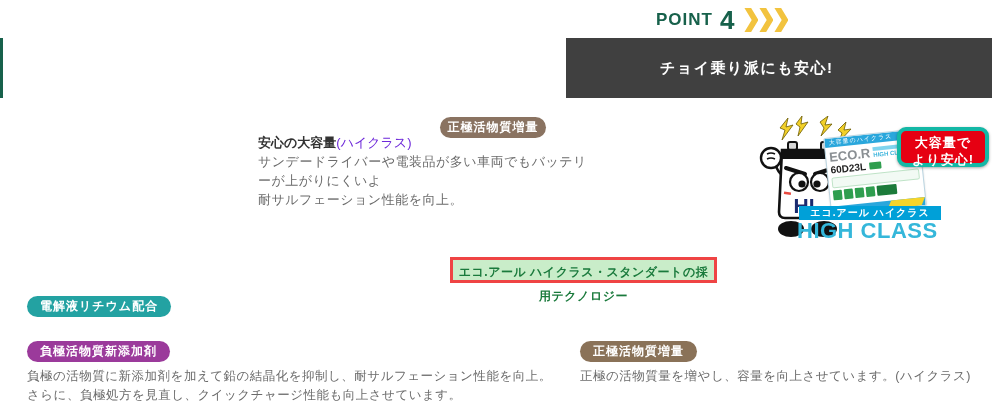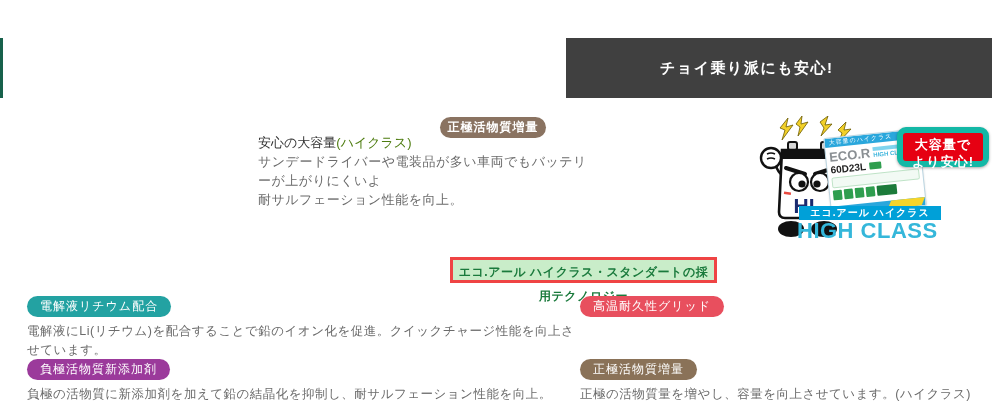--- a/index.html
+++ b/index.html
@@ -14,22 +14,22 @@
   .chevrons{display:flex;margin-left:10px;gap:1px;}
   .chevron{width:14px;height:24px;background:#f2c33e;
     clip-path:polygon(0% 0%,48% 0%,100% 50%,48% 100%,0% 100%,52% 50%);}
   .banner{position:absolute;left:566px;top:38px;right:0;height:60px;background:#404040;}
   .banner-title{position:absolute;left:94px;top:21px;color:#ffffff;font-size:15px;font-weight:bold;letter-spacing:1.5px;}
   .edge-sliver{position:absolute;left:0;top:38px;width:3px;height:60px;background:#17614b;}
   
   .feature-badge{position:absolute;left:440px;top:117px;width:106px;height:21px;border-radius:11px;
     color:#fff;font-size:12px;font-weight:bold;text-align:center;line-height:21px;letter-spacing:1px;}
   .feature-heading{position:absolute;left:258px;top:134px;font-size:13px;color:#333;}
-  .feature-heading b{font-weight:normal;color:#333;}
-  .feature-heading span{font-weight:normal;color:#4d7c0f;}
+  .feature-heading b{font-weight:bold;color:#333;}
+  .feature-heading span{font-weight:normal;color:#6d28d9;}
   .feature-body{position:absolute;left:258px;top:152px;width:330px;font-size:13px;color:#6b6b6b;
     line-height:19px;white-space:pre-line;letter-spacing:0.5px;}
   
   .mascot{position:absolute;left:758px;top:116px;width:104px;height:126px;}
   .battery-card{position:absolute;left:827px;top:133px;width:94px;height:76px;background:#ffffff;
     border:1px solid #bcd6e2;border-radius:2px;transform:rotate(-6deg);box-shadow:0 1px 2px rgba(0,0,0,.15);
     overflow:hidden;z-index:1;}
   .card-top{height:9px;background:#2aa7dc;color:#fff;font-size:6px;line-height:9px;padding-left:4px;letter-spacing:1px;overflow:hidden;}
   .card-brandrow{display:flex;align-items:center;padding:2px 3px 0 3px;}
   .card-brand{font-size:13px;font-weight:bold;color:#8a8f93;letter-spacing:0px;}
@@ -38,40 +38,49 @@
   .card-class{font-size:6px;color:#3ab4dc;font-weight:bold;letter-spacing:0px;}
   .card-model{padding:0 3px;font-size:10px;font-weight:bold;color:#222;display:flex;align-items:center;gap:3px;}
   .card-model i{display:inline-block;width:12px;height:7px;background:#2f9e4f;border-radius:1px;}
   .card-midline{margin:2px 3px 0 3px;height:9px;border:1px solid #bfe3c7;border-radius:2px;background:#f2faf4;}
   .card-icons{display:flex;gap:2px;padding:2px 3px 0 3px;}
   .card-icons i{display:inline-block;width:9px;height:10px;background:#2f9e4f;border-radius:1px;}
   .card-icons i.wide{width:20px;background:#1c7b3a;}
   .card-bottom{position:absolute;left:0;right:0;bottom:0;height:8px;background:#2aa7dc;overflow:hidden;}
   .card-bottom::after{content:"";position:absolute;right:2px;top:-2px;width:34px;height:12px;background:#f6d42a;transform:skewX(-28deg);}
   .callout{position:absolute;left:897px;top:127px;width:92px;height:40px;border-radius:9px;
-    border:6px solid #14b8a6;box-shadow:0 1px 3px rgba(0,0,0,.35);color:#fff;font-size:13px;font-weight:bold;
+    border:4px solid #14b8a6;box-shadow:0 1px 3px rgba(0,0,0,.35);color:#fff;font-size:13px;font-weight:bold;
     text-align:center;line-height:17px;white-space:pre-line;padding-top:3px;box-sizing:border-box;z-index:3;letter-spacing:1px;}
   .series-label{position:absolute;left:799px;top:206px;width:142px;height:14px;color:#fff;
     font-size:10px;font-weight:bold;text-align:center;line-height:14px;letter-spacing:1px;z-index:2;}
   .class-title{position:absolute;left:797px;top:218px;font-size:22px;font-weight:bold;letter-spacing:0.5px;z-index:2;}
   
   .tech-heading{position:absolute;left:450px;top:257px;width:267px;height:26px;background:#c9edc9;
     border:3px solid #ef4444;box-sizing:border-box;color:#1a7a3c;font-size:12px;font-weight:bold;
     text-align:center;line-height:24px;letter-spacing:0.5px;}
   .tech-grid{position:absolute;left:27px;top:296px;width:956px;display:grid;grid-template-columns:553px 1fr;}
   .tech-cell{min-height:45px;}
   .tech-badge{display:inline-block;padding:0 13px;height:21px;border-radius:11px;color:#fff;
-    font-size:12px;font-weight:normal;line-height:21px;letter-spacing:1px;}
+    font-size:12px;font-weight:bold;line-height:21px;letter-spacing:1px;}
   .tech-text{margin-top:5px;font-size:12.5px;color:#6b6b6b;line-height:18.5px;white-space:pre-line;letter-spacing:0.5px;}
 </style>
 </head>
 <body>
 
 <div class="stage">
 
+  <div class="point-row">
+    <span class="point-word">POINT</span>
+    <span class="point-num">4</span>
+    <span class="chevrons">
+      <span class="chevron"></span>
+      <span class="chevron"></span>
+      <span class="chevron"></span>
+    </span>
+  </div>
 
   <div class="banner">
     <div class="banner-title">チョイ乗り派にも安心!</div>
   </div>
   <div class="edge-sliver"></div>
 
   <div class="feature-badge" style="background-color: rgb(138, 115, 97);">正極活物質増量</div>
   <div class="feature-heading"><b>安心の大容量</b><span>(ハイクラス)</span></div>
   <div class="feature-body">サンデードライバーや電装品が多い車両でもバッテリーが上がりにくいよ
 耐サルフェーション性能を向上。</div>
@@ -139,24 +148,22 @@
   <div class="callout" style="background-color: rgb(230, 0, 18);">大容量で
 より安心!</div>
   <div class="series-label" style="background-color: rgb(0, 160, 216);">エコ.アール ハイクラス</div>
   <div class="class-title" style="color: rgb(53, 183, 218);">HIGH CLASS</div>
 
   <div class="tech-heading">エコ.アール ハイクラス・スタンダートの採用テクノロジー</div>
 
   <div class="tech-grid">
     <div class="tech-cell">
       <span class="tech-badge" style="background-color: rgb(35, 162, 162);">電解液リチウム配合</span>
-      <div class="tech-text">電解液にLi(リチウム)を配合することで鉛のイオン化を促進。クイックチャージ性能を向上させています。</div>
     </div>
     <div class="tech-cell">
-      <span class="tech-badge" style="background-color: rgb(232, 79, 94);">高温耐久性グリッド</span>
     </div>
     <div class="tech-cell">
       <span class="tech-badge" style="background-color: rgb(155, 58, 155); text-align: center;">負極活物質新添加剤</span>
       <div class="tech-text">負極の活物質に新添加剤を加えて鉛の結晶化を抑制し、耐サルフェーション性能を向上。
 さらに、負極処方を見直し、クイックチャージ性能も向上させています。</div>
     </div>
     <div class="tech-cell">
       <span class="tech-badge" style="background-color: rgb(138, 114, 88);">正極活物質増量</span>
       <div class="tech-text">正極の活物質量を増やし、容量を向上させています。(ハイクラス)</div>
     </div>

